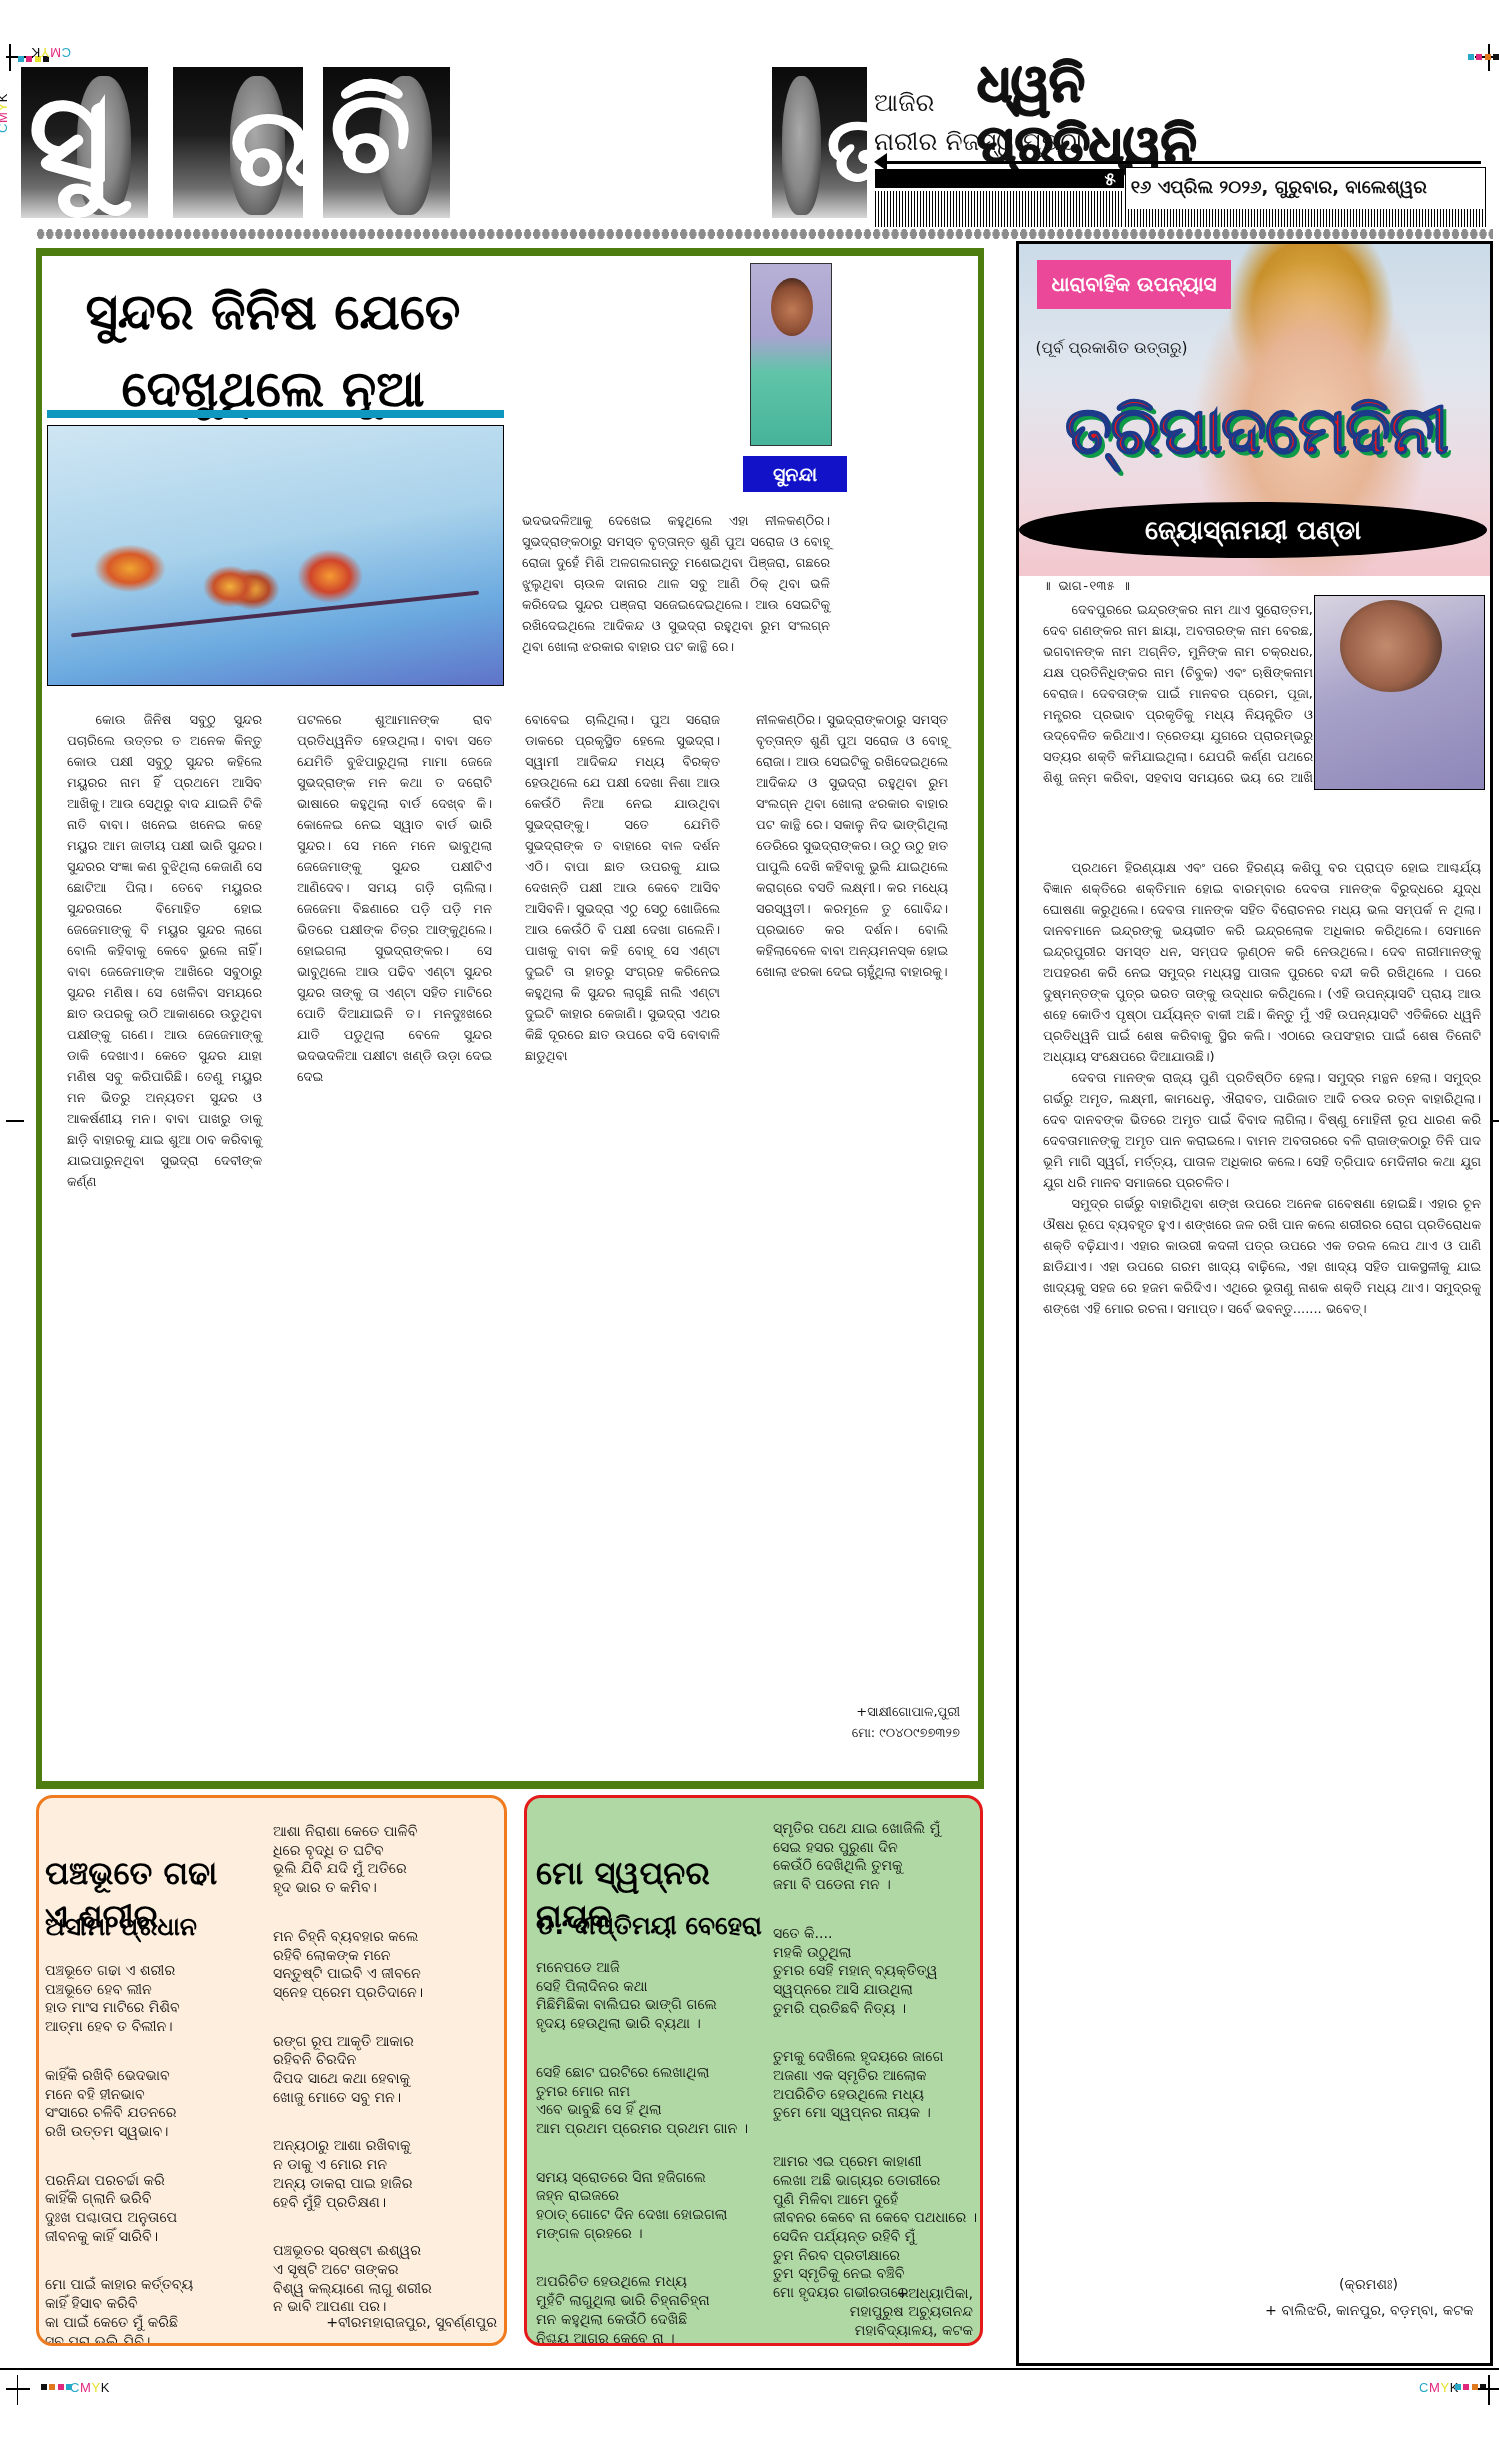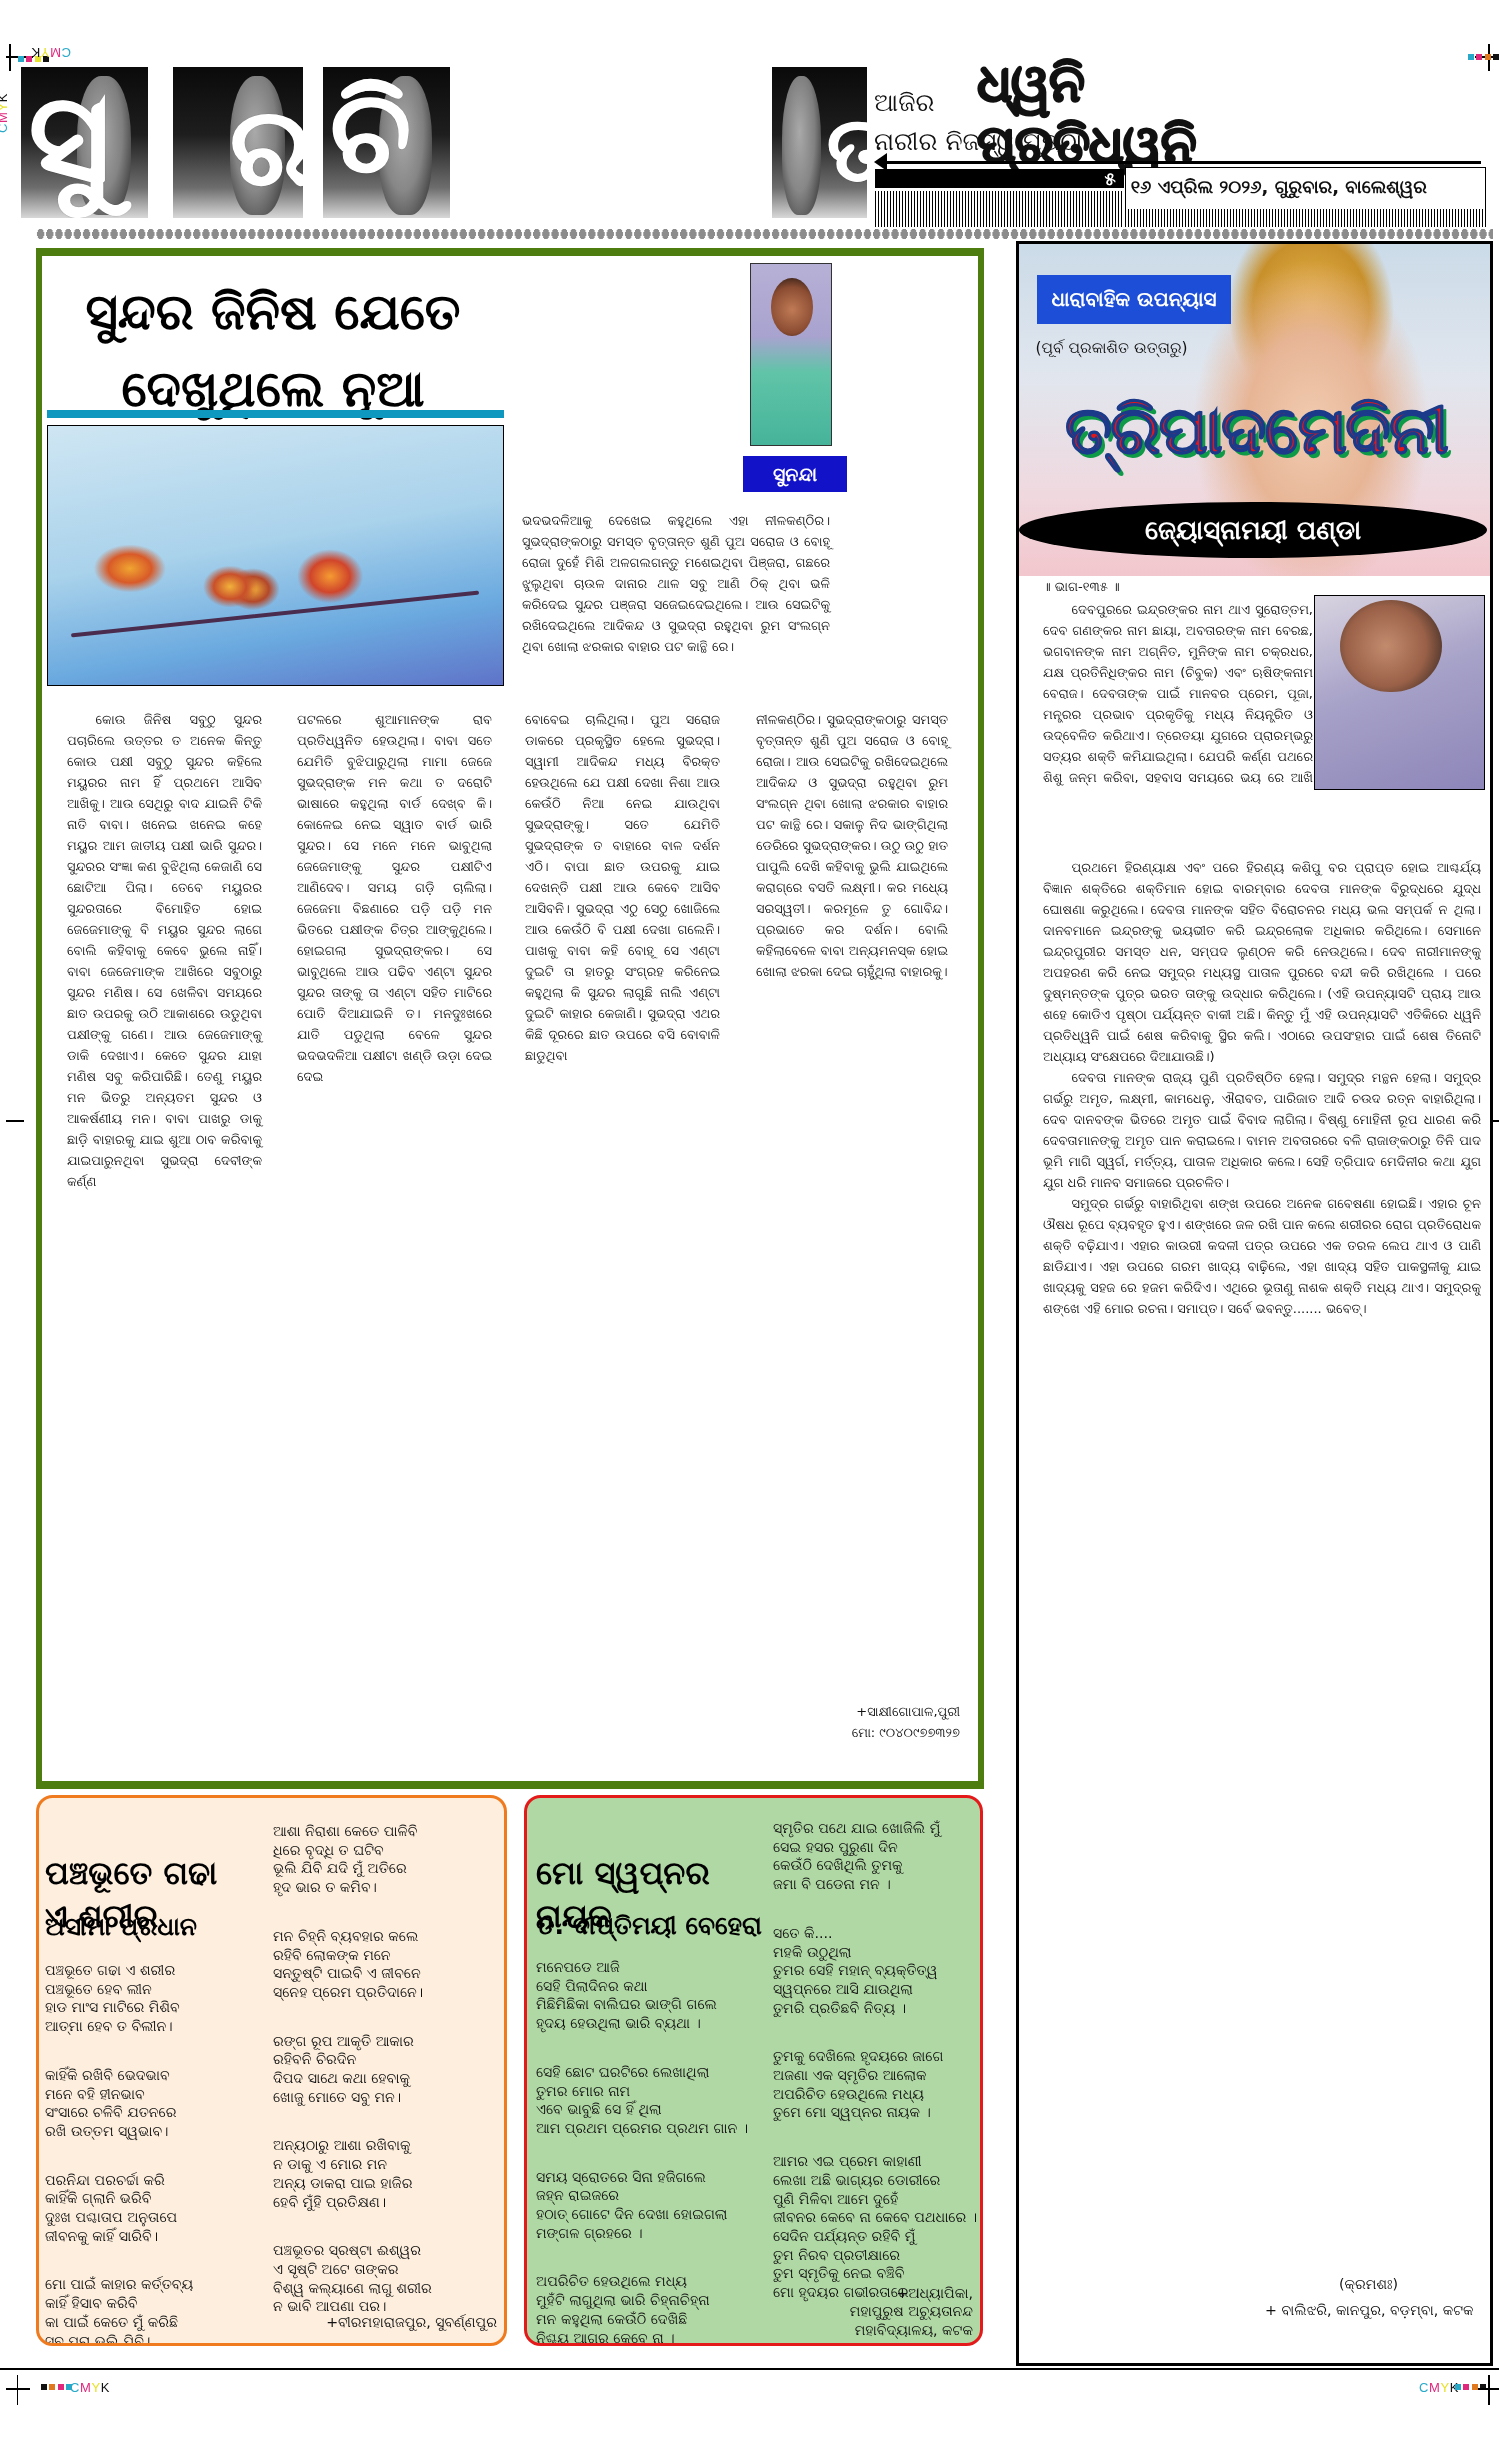--- a/index.html
+++ b/index.html
@@ -41,25 +41,25 @@
   .author1-name{position:absolute;left:701px;top:200px;width:104px;height:36px;background:#1212c8;color:#fff;font-weight:bold;font-size:19px;line-height:36px;text-align:center;}
   .col{position:absolute;font-size:13px;line-height:21px;color:#111;text-align:justify;overflow:hidden;}
   .col p{margin:12px;text-indent:2.2em;}
   .sig{position:absolute;font-size:13px;line-height:21px;text-align:right;}
   
   .novel-box{position:absolute;left:1016px;top:241px;width:477px;height:2125px;border:3px solid #000;box-sizing:border-box;background:#fff;}
   .novel-hero{position:absolute;left:0;top:0;width:100%;height:332px;background:
     radial-gradient(ellipse 118px 166px at 62% 55%,#f1cbb0 0%,#e7b596 55%,transparent 100%),
     radial-gradient(ellipse 83px 101px at 62% 20%,#e6b54a 0%,#c8902b 70%,transparent 100%),
     linear-gradient(180deg,#cbdbe8 0%,#e1e6ee 40%,#efd9df 75%,#f2c7cd 100%);}
-  .serial-tag{position:absolute;left:18px;top:31px;width:194px;height:49px;background:#1d4ed8;color:#fff;font-weight:bold;font-size:20px;line-height:49px;text-align:center;}
+  .serial-tag{position:absolute;left:18px;top:16px;width:194px;height:49px;background:#ec4899;color:#fff;font-weight:bold;font-size:20px;line-height:49px;text-align:center;}
   .prev-note{position:absolute;left:16.6px;top:95px;font-size:15.4px;color:#111;}
   .novel-title{position:absolute;left:6px;top:142px;width:462px;text-align:center;font-weight:bold;font-size:66px;line-height:89px;color:#e4161a;-webkit-text-stroke:1.2px #1b3b8a;text-shadow:3.6px 3.6px 0 #0f9a48;letter-spacing:-1.8px;}
   .novel-author{position:absolute;left:0;top:258px;width:468px;height:56px;background:#000;border-radius:50%;color:#fff;font-weight:bold;font-size:26px;line-height:56px;text-align:center;}
-  .part-label{position:absolute;left:24px;top:335px;font-size:13px;}
+  .part-label{position:absolute;left:24px;top:335px;font-size:13px;font-family:Liberation Mono, monospace;}
   .novel-photo{position:absolute;left:295px;top:351px;width:169px;height:193px;border:1.8px solid #000;background:linear-gradient(160deg,#d9d4e0 0%,#a7a2c8 45%,#8d86b9 100%);}
   .novel-photo .head{position:absolute;left:15%;top:2%;width:60%;height:48%;border-radius:50%;background:radial-gradient(circle at 45% 50%,#c38b6e 0%,#9a6148 55%,#3a2a24 90%);}
   .novel-col{position:absolute;font-size:13px;line-height:21px;text-align:justify;color:#111;overflow:hidden;}
   .novel-col p{margin:0;text-indent:2.2em;}
   
   .poem-box{position:absolute;border-radius:16.6px;box-sizing:border-box;overflow:hidden;}
   .poem1{left:36px;top:1795px;width:471px;height:551px;background:#fdeedd;border:3px solid #f07a1e;}
   .poem2{left:524px;top:1795px;width:459px;height:551px;background:#b0d8a4;border:3px solid #e41a1a;}
   .poem-title{position:absolute;font-weight:bold;font-size:32px;line-height:43px;color:#000;margin-top:36px;}
   .poem-author{position:absolute;font-weight:bold;font-size:25px;color:#000;}

